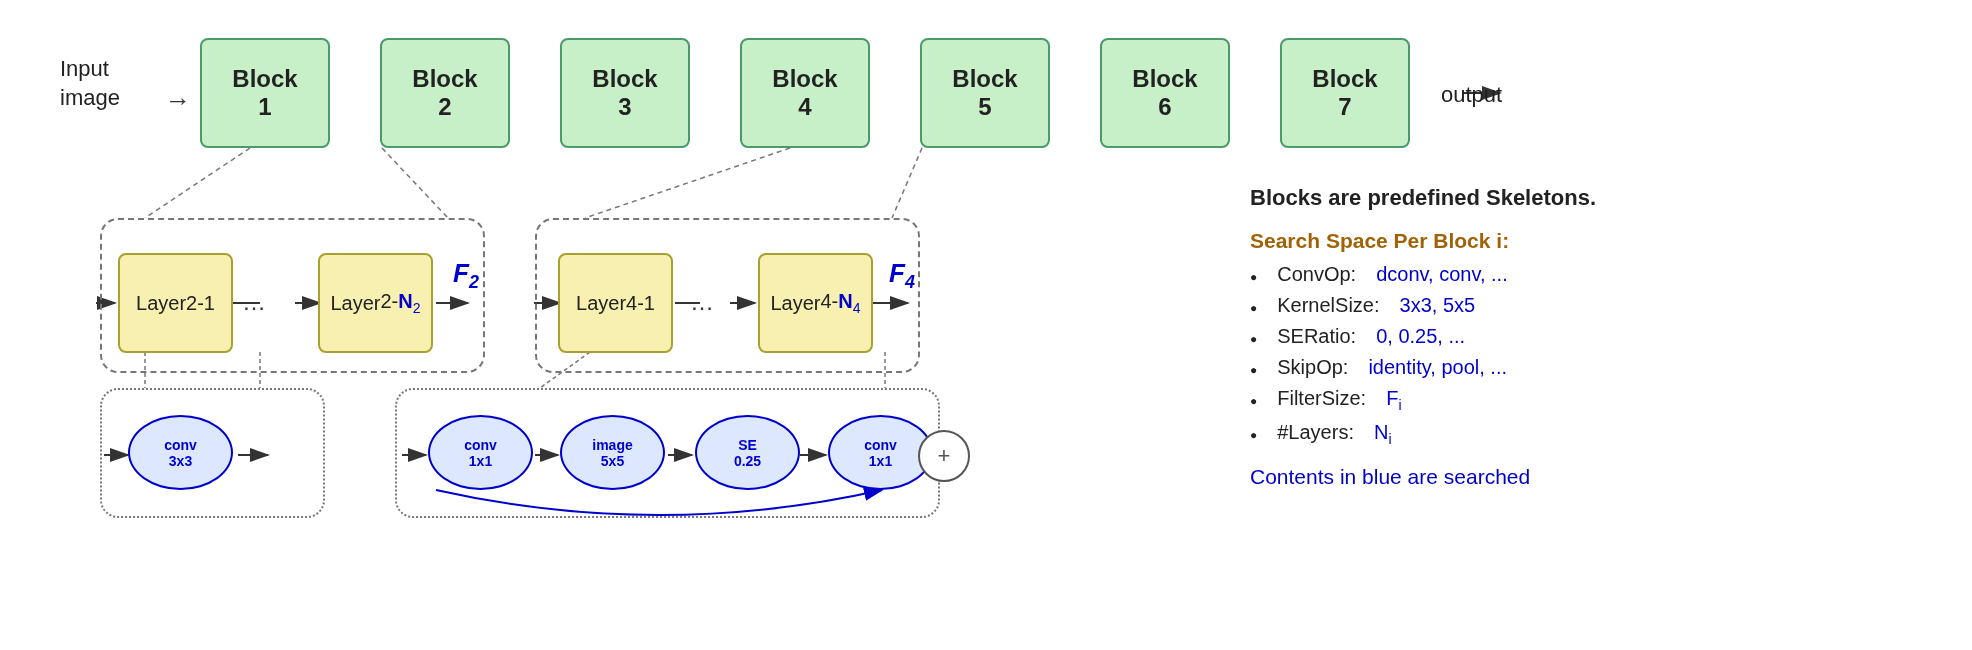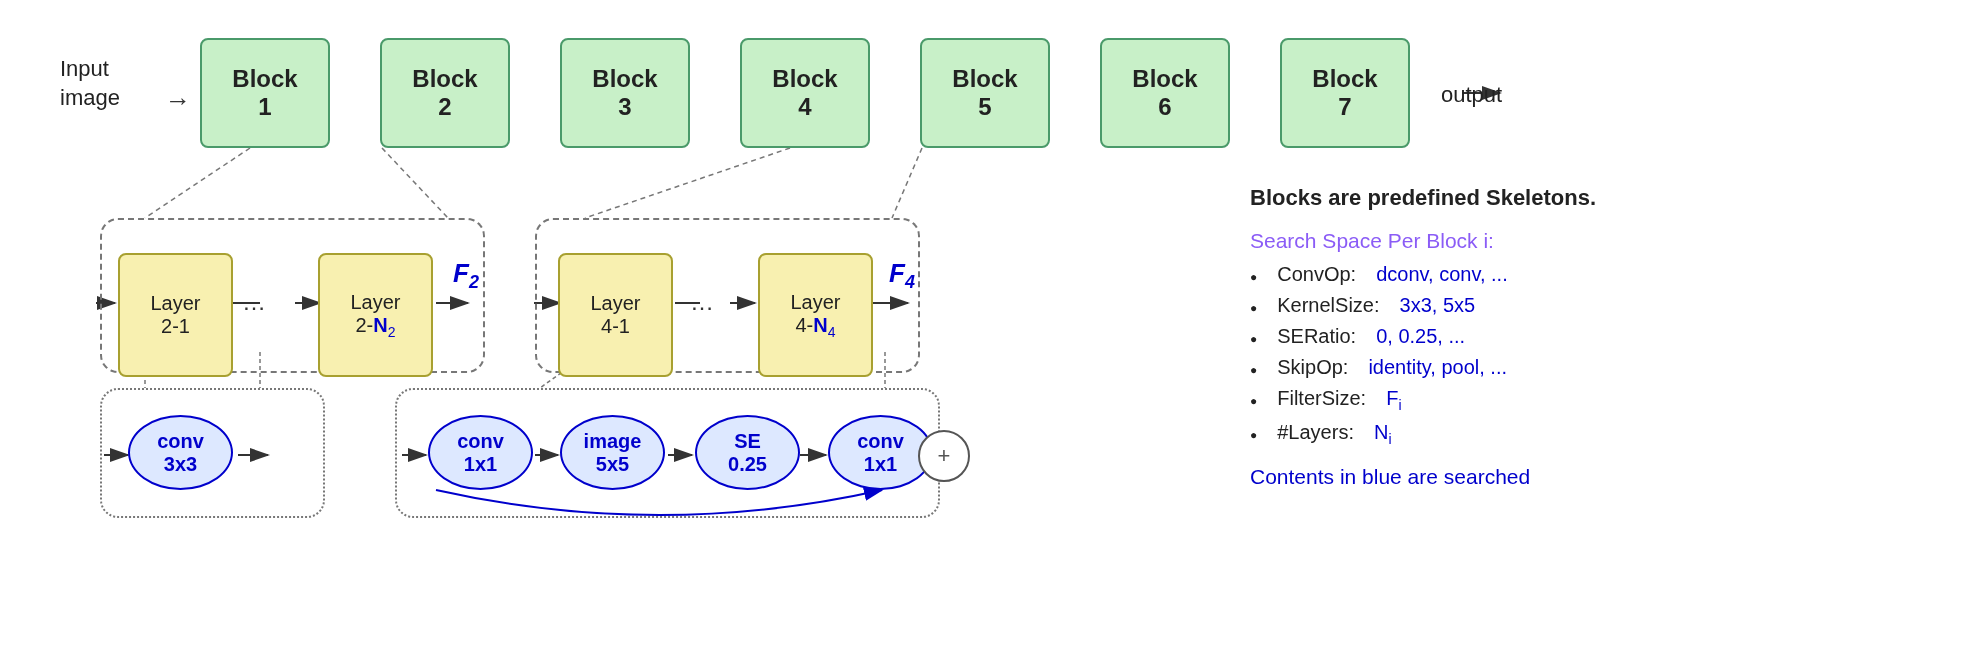--- a/index.html
+++ b/index.html
@@ -23,26 +23,26 @@
       align-items: center;
       justify-content: center;
       font-size: 24px;
       font-weight: bold;
       color: #222;
     }
 
     
     .layer-box {
       width: 115px;
-      height: 124px;
+      height: 100px;
       border: 2px solid #a8a030;
       border-radius: 8px;
       background: #f8f0b0;
       display: flex;
-      flex-direction: column;
+      flex-direction: row;
       align-items: center;
       justify-content: center;
       font-size: 20px;
       color: #222;
       text-align: center;
     }
 
     
     .f-label {
       font-size: 26px;
@@ -55,21 +55,21 @@
     .oval-node {
       width: 105px;
       height: 75px;
       border: 2.5px solid #0000cc;
       border-radius: 50%;
       background: #dde8ff;
       display: flex;
       flex-direction: column;
       align-items: center;
       justify-content: center;
-      font-size: 20px;
+      font-size: 14px;
       font-weight: bold;
       color: #0000cc;
       text-align: center;
     }
 
     .oval-node-sm {
       width: 52px;
       height: 52px;
       border: 2px solid #555;
       border-radius: 50%;
@@ -91,22 +91,22 @@
 
     .right-panel h3 {
       font-size: 22px;
       color: #222;
       font-weight: bold;
       margin-bottom: 18px;
     }
 
     .right-panel h4 {
       font-size: 21px;
-      color: #8b5cf6;
-      font-weight: normal;
+      color: #a16207;
+      font-weight: bold;
       margin-bottom: 10px;
     }
 
     .bullet-list {
       list-style: none;
       padding: 0;
     }
 
     .bullet-list li {
       font-size: 20px;

